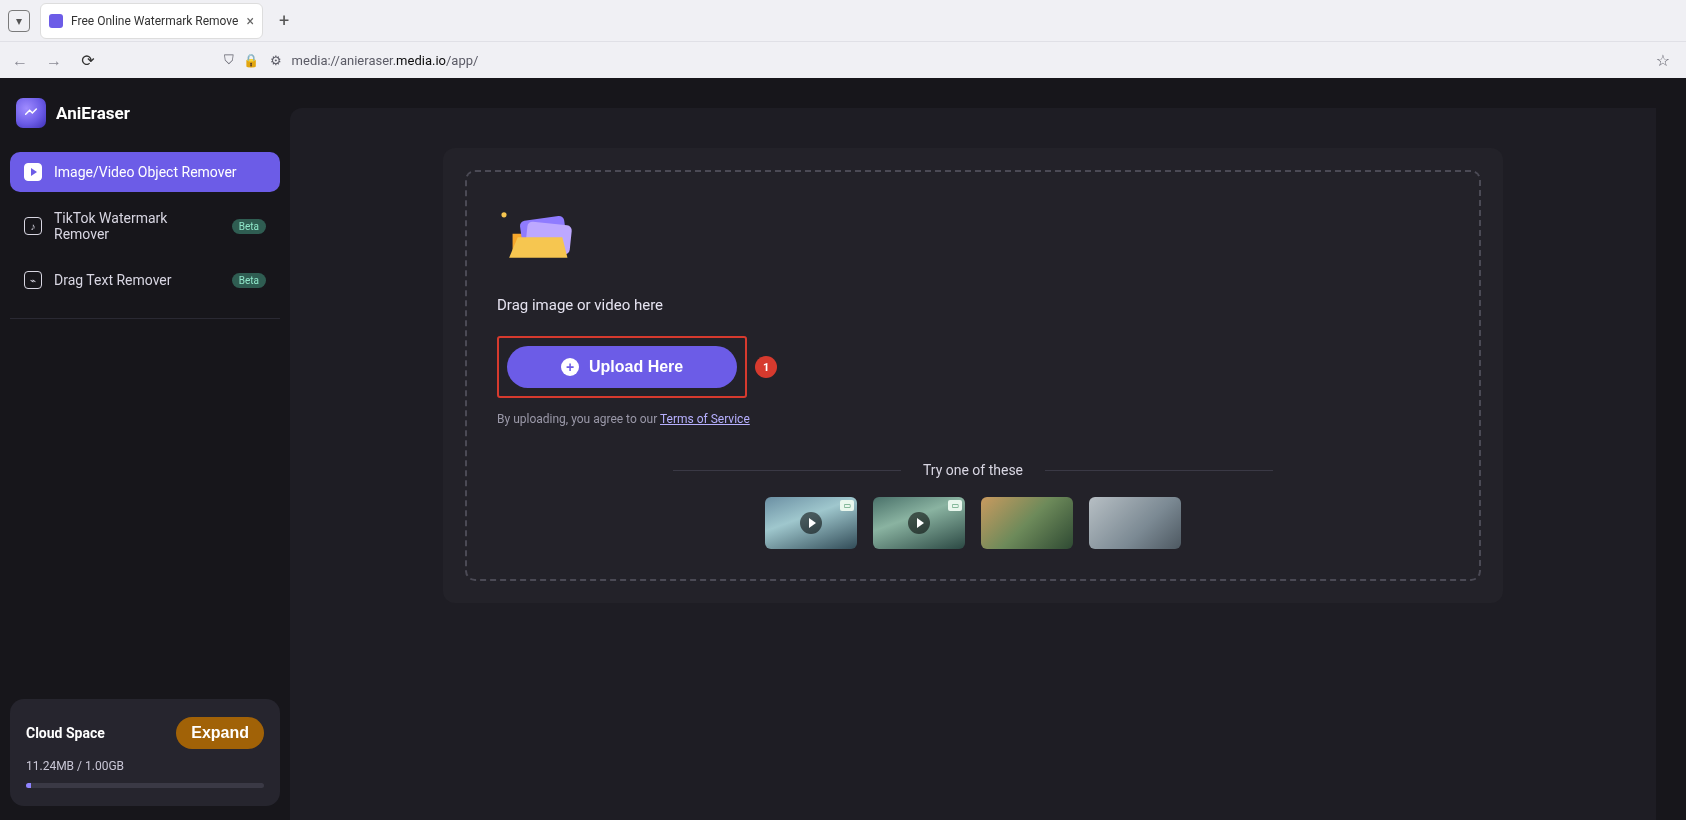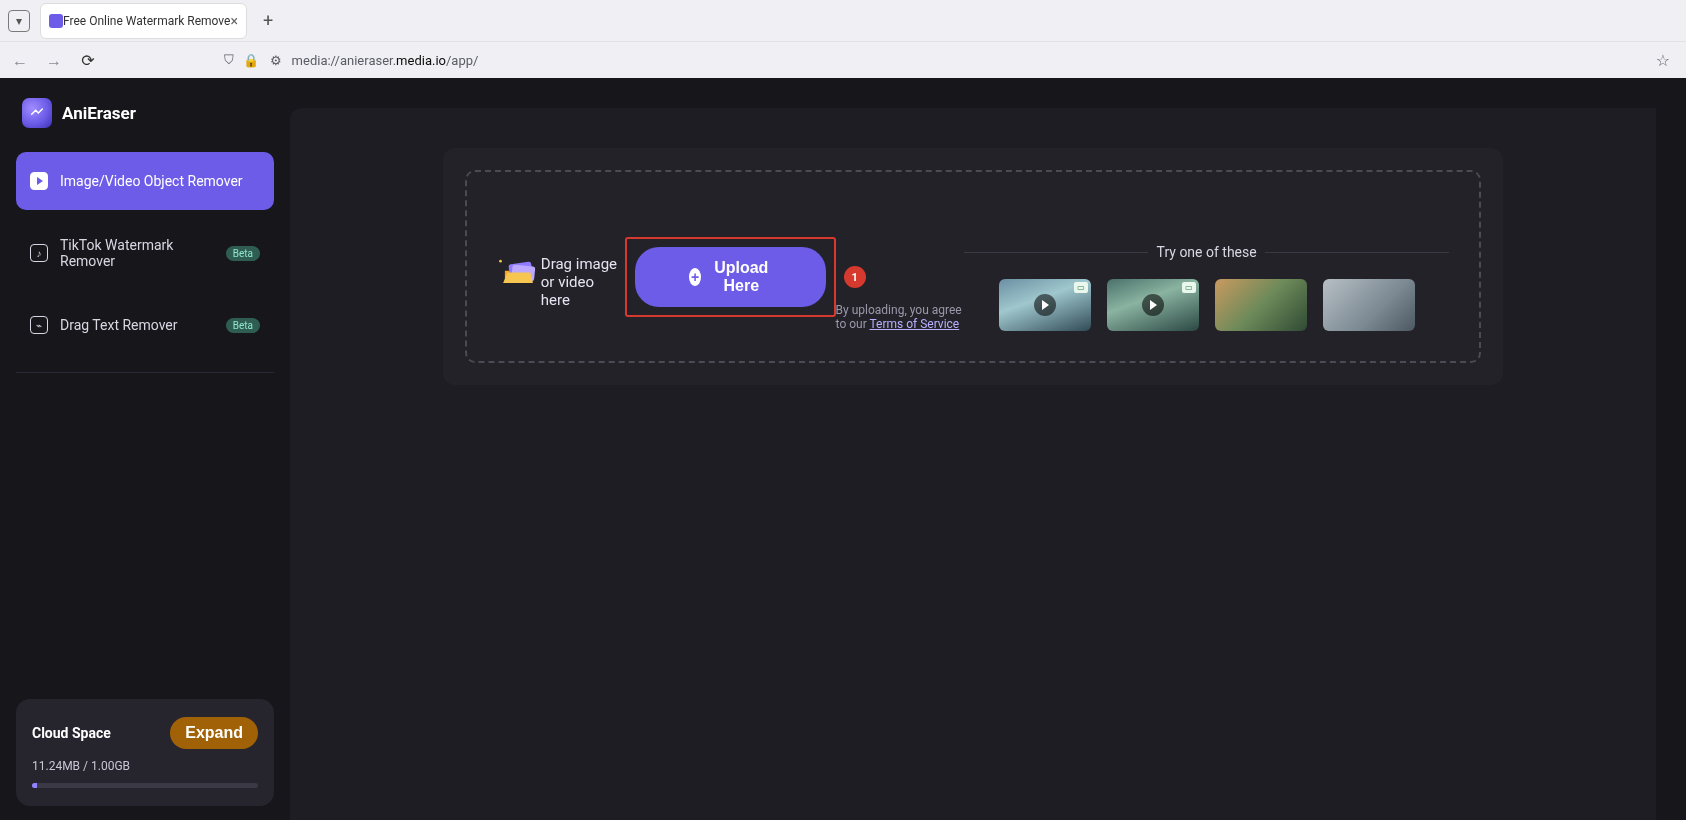--- a/index.html
+++ b/index.html
@@ -14,21 +14,21 @@
   
   .browser-chrome { background: #f0f0f4; }
   .tab-strip {
     display: flex; align-items: center; height: 41px; padding-left: 8px; gap: 10px;
   }
   .window-btn {
     width: 22px; height: 22px; border: 1px solid #7a7a7a; border-radius: 4px;
     display: flex; align-items: center; justify-content: center; font-size: 12px; color: #555;
   }
   .tab {
-    display: flex; align-items: center; gap: 0;
+    display: flex; align-items: center; gap: 8px;
     background: #fff; border: 1px solid #ddd; border-radius: 6px;
     height: 36px; padding: 0 8px; min-width: 200px;
     font-size: 12px; color: #333;
   }
   .tab .favicon {
     width: 14px; height: 14px; background: #6C5CE7; border-radius: 3px; flex-shrink: 0;
   }
   .tab .tab-title { white-space: nowrap; overflow: hidden; text-overflow: ellipsis; flex: 1; }
   .tab .tab-close { font-size: 14px; color: #666; cursor: pointer; }
   .new-tab { font-size: 18px; color: #555; cursor: pointer; padding: 0 6px; }
@@ -48,34 +48,34 @@
   .url-text .domain { color: #0c0c0d; }
   .star-btn { font-size: 16px; color: #5b5b66; cursor: pointer; padding: 0 6px; }
 
   
   .app {
     display: flex; height: calc(820px - 78px);
     background: #17161b; color: #e6e6ea;
   }
   .sidebar {
     width: 290px; flex-shrink: 0; background: #17161b;
-    display: flex; flex-direction: column; padding: 14px 16px;
+    display: flex; flex-direction: column; padding: 14px 10px;
   }
   .logo-row { display: flex; align-items: center; gap: 10px; padding: 6px 6px 24px 6px; }
   .logo-mark {
     width: 30px; height: 30px; border-radius: 7px;
     background: radial-gradient(circle at 35% 35%, #a08cff, #6C5CE7 55%, #3d2fb5);
     display: flex; align-items: center; justify-content: center;
   }
   .logo-mark svg { width: 16px; height: 16px; }
   .logo-text { font-weight: 700; font-size: 17px; color: #fff; }
 
   .nav-item {
     display: flex; align-items: center; gap: 12px;
-    height: 58px; border-radius: 10px; padding: 0 14px; margin-bottom: 14px;
+    height: 40px; border-radius: 10px; padding: 0 14px; margin-bottom: 14px;
     cursor: pointer; font-size: 14px; color: #d8d6e2;
   }
   .nav-item .nav-icon {
     width: 18px; height: 18px; border-radius: 4px;
     display: flex; align-items: center; justify-content: center;
     border: 1.5px solid #d8d6e2;
   }
   .nav-item.active { background: #6C5CE7; color: #fff; }
   .nav-item.active .nav-icon { background: #fff; border-color: #fff; }
   .nav-item .nav-icon.play::after {
@@ -117,21 +117,21 @@
     background: #1e1d24; border-radius: 12px 0 0 0; height: 100%;
     padding: 40px 30px 0 30px; overflow: hidden;
   }
   .page-title { text-align: center; font-size: 26px; font-weight: 800; color: #fff; margin-bottom: 36px; }
 
   .dropzone-outer {
     background: #232229; border-radius: 12px; padding: 22px; margin: 0 auto; max-width: 1060px;
   }
   .dropzone {
     border: 2px dashed #4b4a55; border-radius: 10px; padding: 36px 30px 30px 30px;
-    display: flex; flex-direction: row; align-items: flex-end;
+    display: flex; flex-direction: column; align-items: flex-start;
   }
   .dz-illus { width: 86px; height: 60px; margin-bottom: 28px; }
   .dz-text { font-size: 15px; color: #e5e3f0; margin-bottom: 22px; }
 
   .upload-wrap { position: relative; display: flex; align-items: center; justify-content: center; margin-bottom: 14px; }
   .upload-frame {
     border: 2px solid #d63a2e; border-radius: 3px;
     padding: 8px; display: inline-flex; align-items: center;
   }
   .upload-btn {

